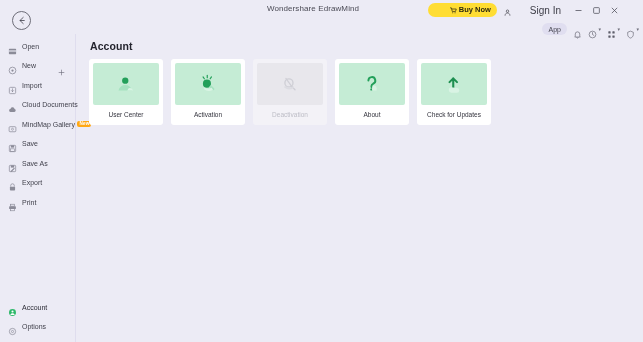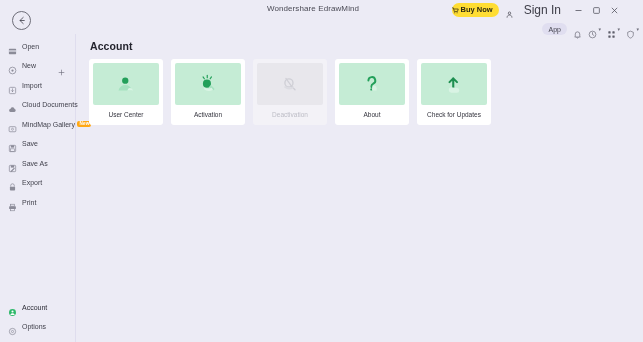--- a/index.html
+++ b/index.html
@@ -28,28 +28,28 @@
     font-size: 8px; color: #4a4a55;
     letter-spacing: .1px;
   }
   .tb-right {
     position: absolute; right: 4px; top: 3px;
     display: flex; align-items: center; gap: 7px;
   }
   .buy-now {
     display: flex; align-items: center; gap: 2px;
     background: #ffdd33; border-radius: 8px;
-    padding: 2px 6px 2px 0;
+    padding: 2px 6px 2px 22px;
     font-size: 7.5px; font-weight: bold; color: #2e2a10;
     line-height: 1; height: 14px;
   }
   .cart-ic { width: 7px; height: 7px; display: block; }
   .sign-in {
-    display: flex; align-items: center; gap: 11px;
-    font-size: 12px; color: #3d3d47;
+    display: flex; align-items: center; gap: 19px;
+    font-size: 10px; color: #3d3d47;
   }
   .person-ic { width: 7px; height: 7px; display: block; }
   .wbtns { display: flex; align-items: center; gap: 9px; margin-left: 6px; margin-right: 3px; }
   .wbtn { width: 9px; height: 9px; display: flex; align-items: center; justify-content: center; }
   .wbtn svg { display: block; }
 
   
   .subbar {
     position: absolute; right: 4px; top: 22px;
     display: flex; align-items: center; gap: 6px;

